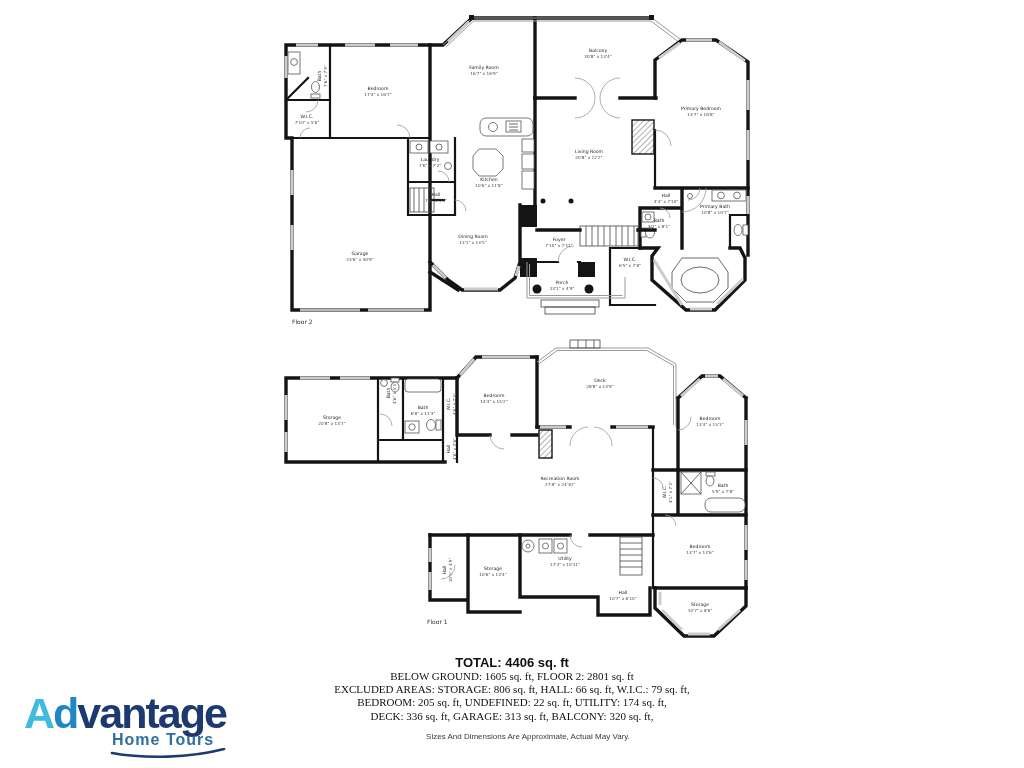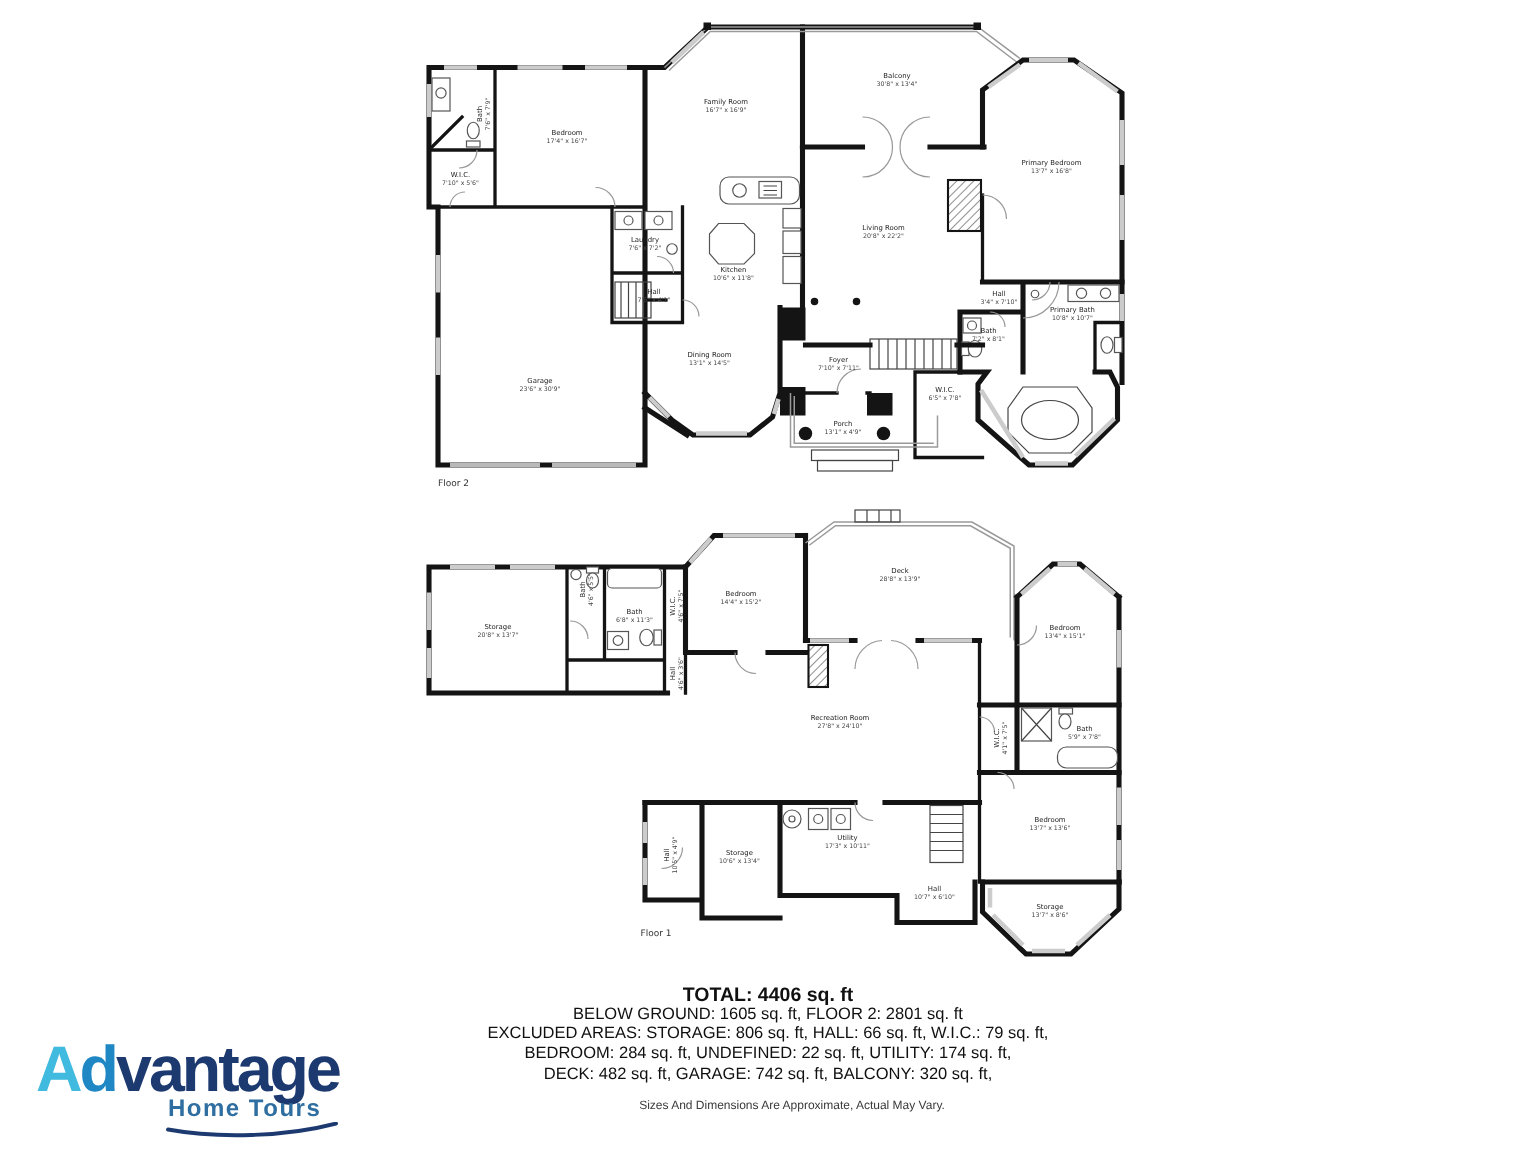--- a/index.html
+++ b/index.html
@@ -13,21 +13,21 @@
   .win{fill:none;stroke:#cccccc;stroke-width:3;}
   .gd {fill:none;stroke:#b9b9b9;stroke-width:3;}
   .rail{fill:none;stroke:#9a9a9a;stroke-width:1;}
   .door{fill:none;stroke:#999;stroke-width:0.8;}
   .fix{fill:#ffffff;stroke:#555;stroke-width:0.8;}
   .blk{fill:#141414;stroke:none;}
   .flabel{font-family:"DejaVu Sans",sans-serif;font-size:6px;fill:#333;}
   
   #summary{position:absolute;left:0;top:656px;width:1024px;text-align:center;color:#101010;}
   #summary .total{font-size:13px;font-weight:bold;line-height:14px;}
-  #summary .line{font-size:11px;line-height:13.2px;}
+  #summary .line{font-size:11px;line-height:13.2px;font-family:Liberation Serif, serif;}
   #summary .disclaimer{font-size:8px;color:#3a3a3a;margin-top:9px;padding-left:32px;}
   
   #logo{position:absolute;left:24px;top:692px;width:230px;height:70px;}
   #logo .word{font-size:43px;font-weight:bold;letter-spacing:-2px;line-height:42px;}
   #logo .tag{font-size:16px;font-weight:bold;letter-spacing:1px;margin-left:88px;margin-top:-3px;}
   #logo svg{position:absolute;left:86px;top:56px;}
 </style>
 </head>
 <body>
 <div id="stage">
@@ -260,22 +260,22 @@
           <text x="700" y="548" text-anchor="middle" font-family="&quot;DejaVu Sans&quot;, sans-serif" font-size="4.6" fill="#222"><tspan x="700" y="548">Bedroom</tspan><tspan x="700" y="553.5" font-size="4.2" fill="#454545">13'7" x 13'6"</tspan></text>
           <text x="700" y="606" text-anchor="middle" font-family="&quot;DejaVu Sans&quot;, sans-serif" font-size="4.6" fill="#222"><tspan x="700" y="606">Storage</tspan><tspan x="700" y="611.5" font-size="4.2" fill="#454545">13'7" x 8'6"</tspan></text>
         </g>
   </g>
 </svg>
 
 <div id="summary">
   <div class="total">TOTAL: 4406 sq. ft</div>
   <div class="line">BELOW GROUND: 1605 sq. ft, FLOOR 2: 2801 sq. ft</div>
   <div class="line">EXCLUDED AREAS: STORAGE: 806 sq. ft, HALL: 66 sq. ft, W.I.C.: 79 sq. ft,</div>
-  <div class="line">BEDROOM: 284 sq. ft, UNDEFINED: 22 sq. ft, UTILITY: 174 sq. ft,</div>
-  <div class="line">DECK: 482 sq. ft, GARAGE: 742 sq. ft, BALCONY: 320 sq. ft,</div>
+  <div class="line">BEDROOM: 205 sq. ft, UNDEFINED: 22 sq. ft, UTILITY: 174 sq. ft,</div>
+  <div class="line">DECK: 336 sq. ft, GARAGE: 313 sq. ft, BALCONY: 320 sq. ft,</div>
   <div class="disclaimer">Sizes And Dimensions Are Approximate, Actual May Vary.</div>
 </div>
 
 <div id="logo">
   <div class="word"><span style="color: rgb(65, 186, 223);">A</span><span style="color: rgb(30, 135, 196);">d</span><span style="color: rgb(29, 58, 112);">vantage</span></div>
   <div class="tag" style="color: rgb(47, 110, 160);">Home Tours</div>
   <svg width="120" height="12" viewBox="0 0 120 12">
     <path d="M2,5 C35,11 80,10 114,1" fill="none" stroke="#1D3A70" stroke-width="2.6" stroke-linecap="round"></path>
   </svg>
 </div>

